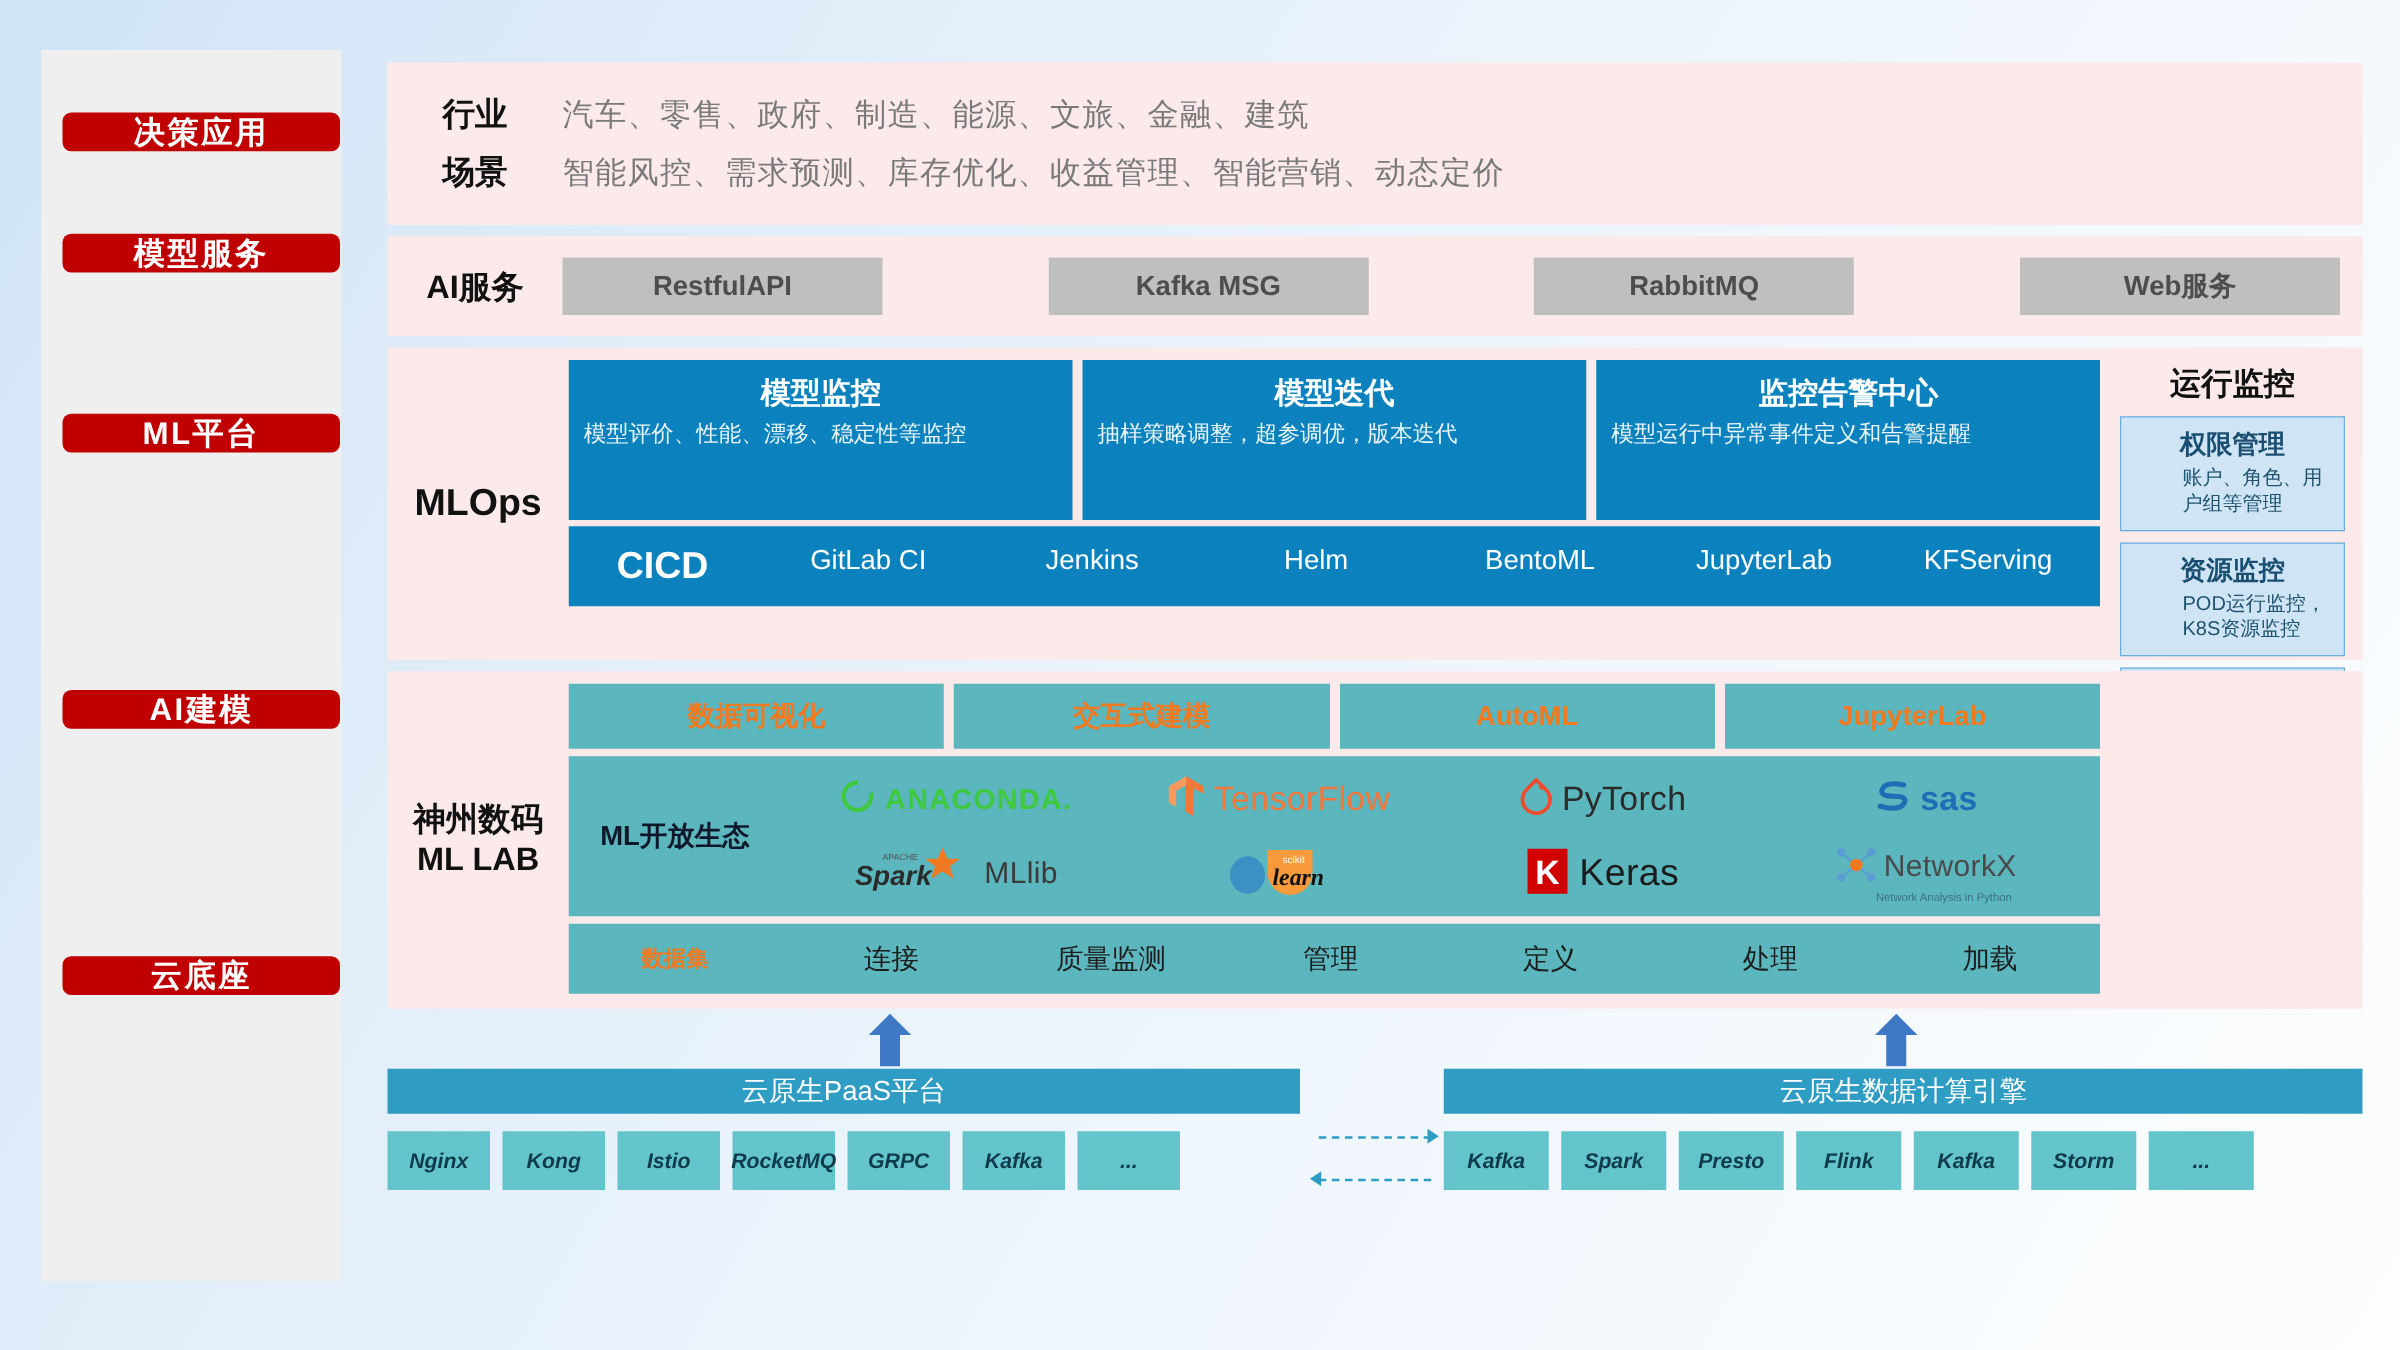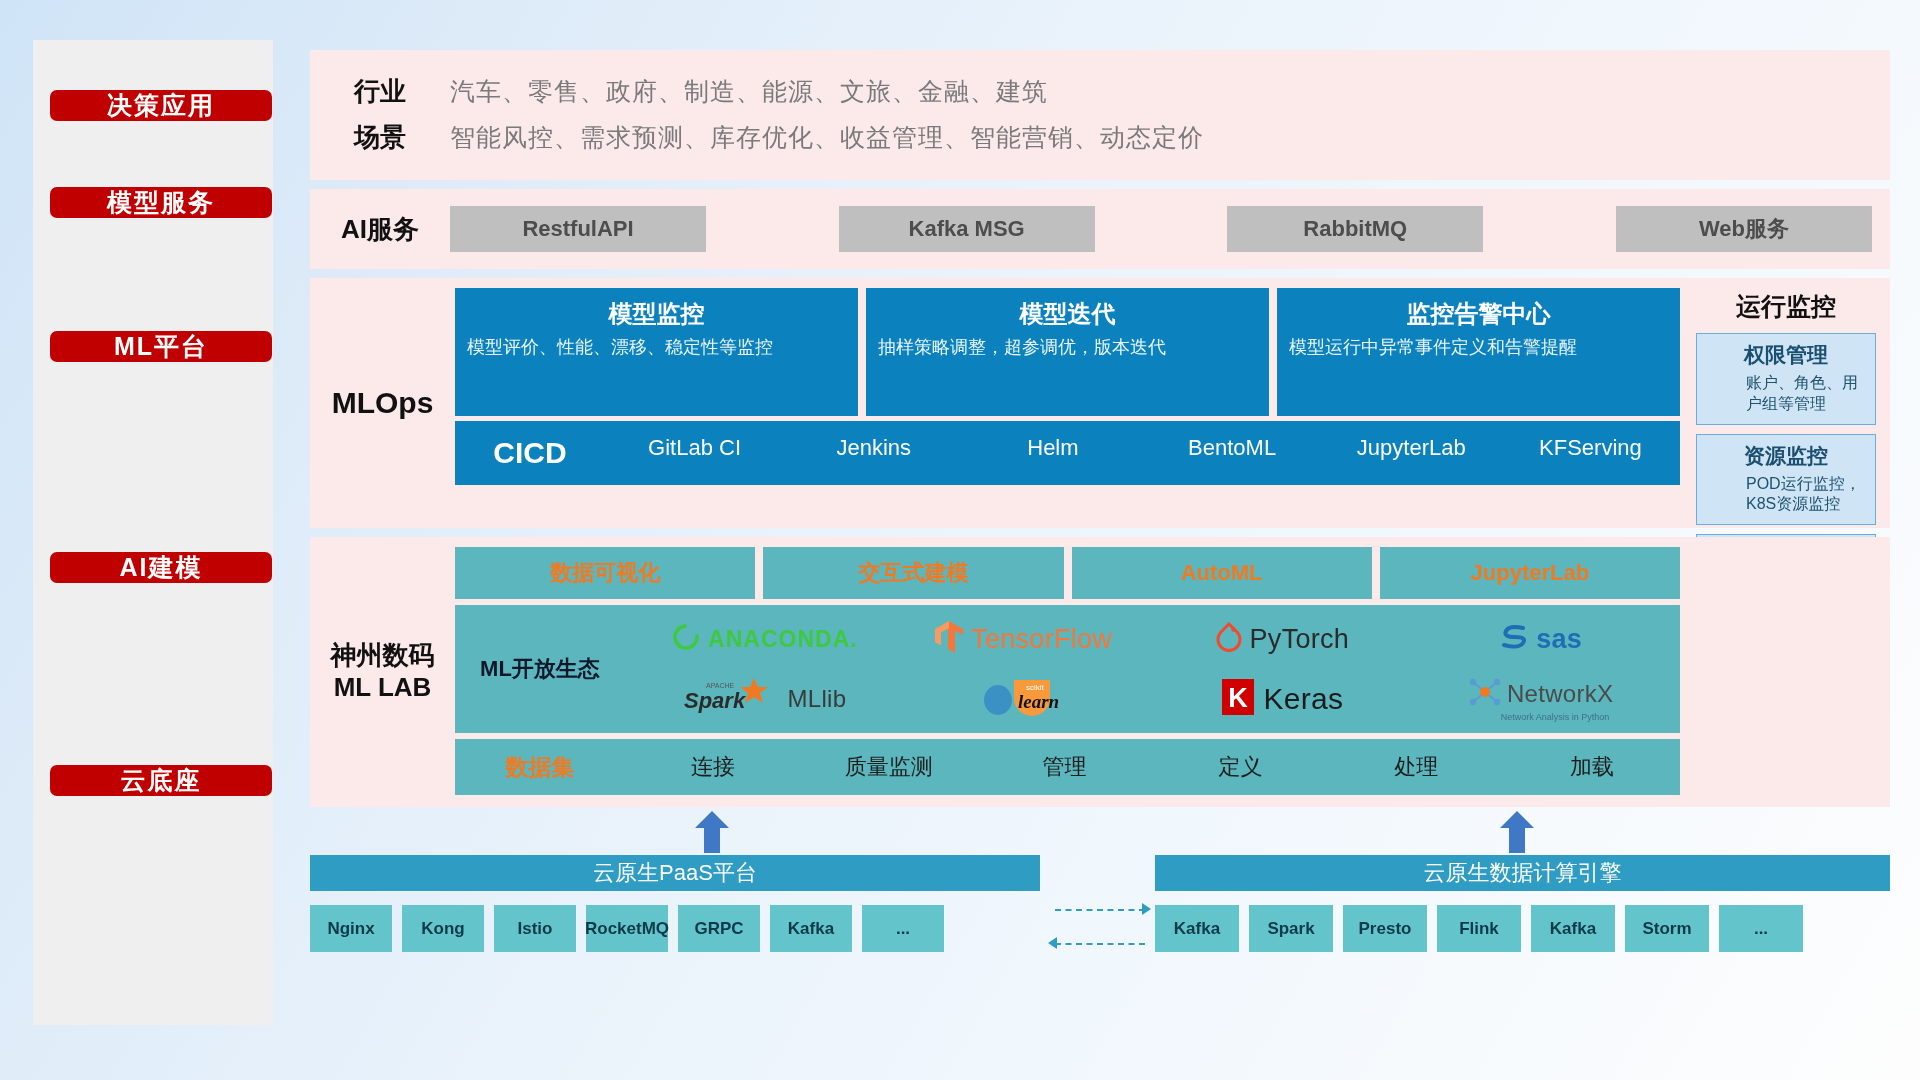--- a/index.html
+++ b/index.html
@@ -81,29 +81,29 @@
   .mdl-tab { flex: 1; background: #5bb7bd; color: #f07a22; font-size: 22px; font-weight: bold;
              display: flex; align-items: center; justify-content: center; }
   .eco-row { background: #5bb7bd; display: flex; height: 128px; align-items: stretch; }
   .eco-label { width: 170px; display: flex; align-items: center; justify-content: center;
                color: #0f172a; font-size: 22px; font-weight: bold; }
   .eco-logos { flex: 1; display: grid; grid-template-columns: repeat(4, 1fr); grid-template-rows: 1fr 1fr;
                align-items: center; justify-items: center; padding: 4px 10px; }
   .logo { display: flex; align-items: center; gap: 7px; }
   .logo .txt { font-size: 27px; letter-spacing: .3px; }
   .ds-row { background: #5bb7bd; height: 56px; display: flex; align-items: center; }
-  .ds-label { width: 170px; text-align: center; color: #f07a22; font-size: 23px; font-weight: bold; }
+  .ds-label { width: 170px; text-align: center; color: #f07a22; font-size: 18px; font-weight: bold; }
   .ds-item { flex: 1; text-align: center; color: #1d1d1d; font-size: 22px; }
 
   
   .cloud { position: relative; margin-top: 26px; height: 150px; }
   .cloud-col { position: absolute; top: 22px; }
   .cloud-bar { height: 36px; background: #2f9cc4; color: #fff; font-size: 22px;
                display: flex; align-items: center; justify-content: center; }
-  .chips { display: flex; gap: 10px; margin-top: 14px; }
+  .chips { display: flex; gap: 10px; margin-top: 14px; font-style: italic; }
   .chip { background: #63c5cb; color: #0e3a4a; font-size: 17px; font-weight: bold;
           height: 47px; display: flex; align-items: center; justify-content: center;
           text-align: center; line-height: 1.05; padding: 0 4px; }
   .arrow-up { position: absolute; width: 34px; height: 42px; }
   .arrow-up .shaft { position: absolute; left: 9px; top: 14px; width: 16px; height: 28px; background: #3f79c6; }
   .arrow-up .head { position: absolute; left: 0; top: 0; width: 0; height: 0;
                     border-left: 17px solid transparent; border-right: 17px solid transparent;
                     border-bottom: 17px solid #3f79c6; }
   .dashed { position: absolute; border-top: 2px dashed #2f9cc4; }
   .dash-head { position: absolute; width: 0; height: 0;

